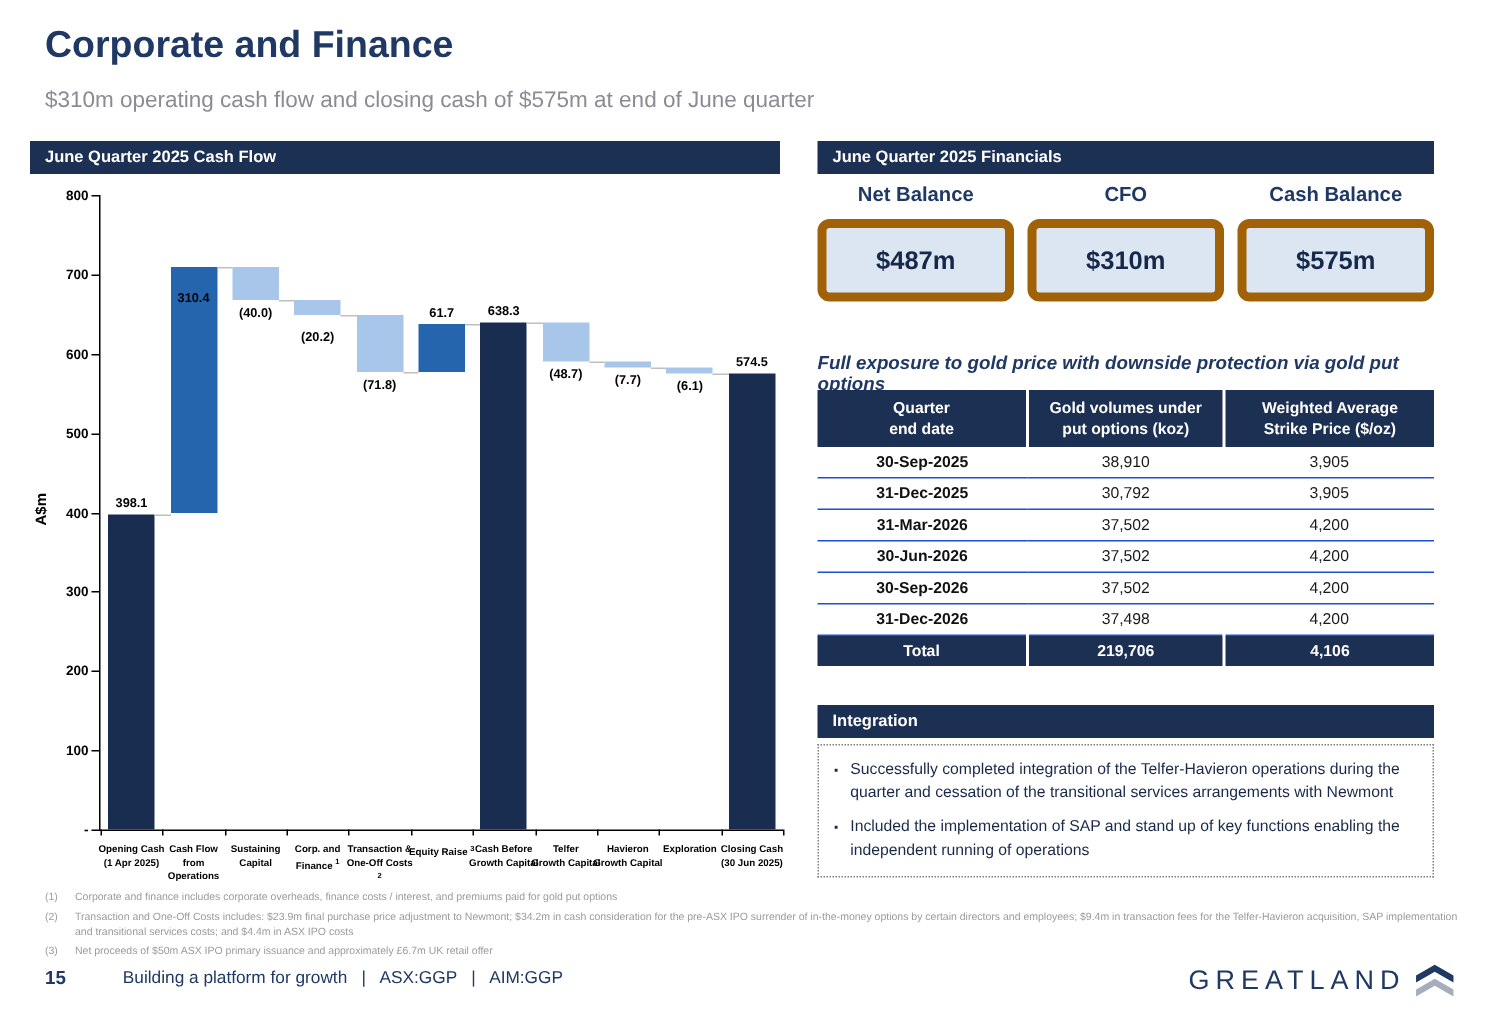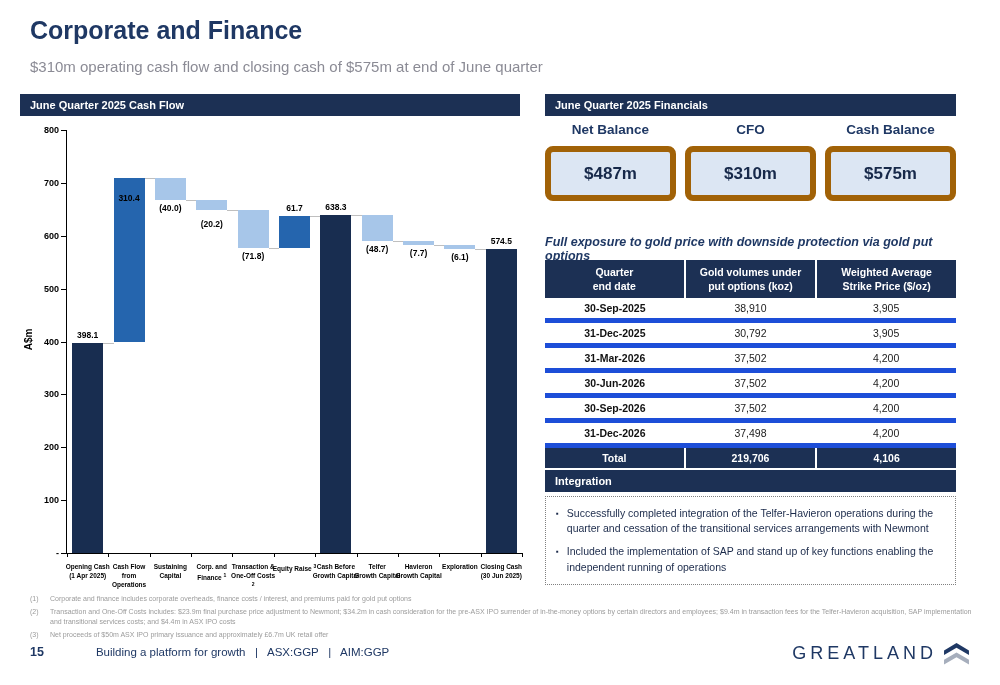--- a/index.html
+++ b/index.html
@@ -34,38 +34,38 @@
   .metric-label { font-size:13.5px; font-weight:bold; color:#1F3864; margin-bottom:9px; }
   .metric-box { height:55px; background:#DCE6F3; border:6px solid #a16207; border-radius:8px; display:flex; align-items:center; justify-content:center; }
   .metric-value { font-size:17px; font-weight:bold; color:#17294A; }
 
   
   .gold-title { position:absolute; left:545px; top:235px; width:411px; font-size:12.5px; font-weight:bold; font-style:italic; color:#1F3864; }
   .gold-table { position:absolute; left:545px; top:260px; width:411px; border-collapse:collapse; table-layout:fixed; }
   .gold-table col.c1 { width:34%; } .gold-table col.c2 { width:32%; } .gold-table col.c3 { width:34%; }
   .gold-table th { background:#1C3054; color:#fff; font-size:10.5px; font-weight:bold; text-align:center; padding:5px 2px; line-height:1.35; }
   .gold-table th + th, .gold-table .total-row td + td { border-left:2px solid #fff; }
-  .gold-table td { font-size:10.5px; text-align:center; color:#1a1a1a; padding:4px 2px; border-bottom:5px solid #1d4ed8; }
+  .gold-table td { font-size:10.5px; text-align:center; color:#1a1a1a; padding:4px 2px; border-bottom:1px solid #1d4ed8; }
   .gold-table td.date { font-weight:bold; color:#111; }
   .gold-table .total-row td { background:#1C3054; color:#fff; font-weight:bold; border-bottom:none; }
 
   
   .integration-box { position:absolute; left:545px; top:496px; width:411px; min-height:86px; border:1px dotted #808080; padding:9px 12px 9px 10px; }
   .bullet-row { display:flex; gap:8px; margin-bottom:8px; }
   .bullet-row:last-child { margin-bottom:0; }
   .bullet-glyph { font-size:8px; color:#1B2A4A; line-height:15px; }
   .bullet-text { font-size:10.5px; color:#1B2A4A; line-height:1.45; }
 
   
   .footnotes { position:absolute; left:30px; top:594px; width:945px; }
   .footnote { display:flex; gap:8px; font-size:7px; color:#9B9B9B; line-height:1.45; margin-bottom:3px; }
   .footnote .fn-num { flex:0 0 12px; }
   .footer-bar { position:absolute; left:30px; top:645px; width:945px; display:flex; align-items:center; }
   .page-num { font-size:12.5px; font-weight:bold; color:#1F3864; }
-  .tagline { font-size:11.5px; color:#1F3864; margin-left:52px; white-space:pre; }
+  .tagline { font-size:11.5px; color:#1F3864; margin-left:38px; white-space:pre; }
   .logo { position:absolute; right:5px; top:-3px; display:flex; align-items:center; gap:6px; }
   .logo-text { font-size:18px; color:#1F3864; letter-spacing:4px; font-weight:400; }
 </style>
 </head>
 <body>
 
 <div class="slide">
 
   <div class="page-title">Corporate and Finance</div>
   <div class="page-subtitle">$310m operating cash flow and closing cash of $575m at end of June quarter</div>

